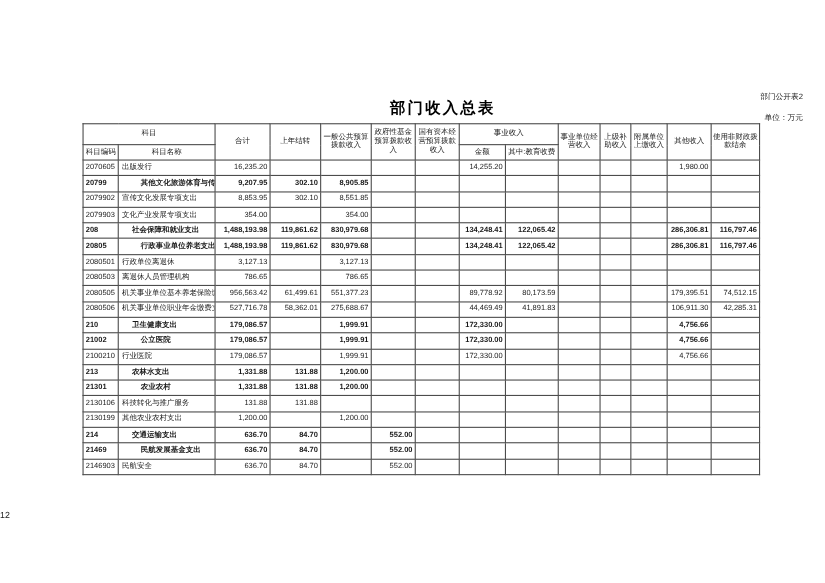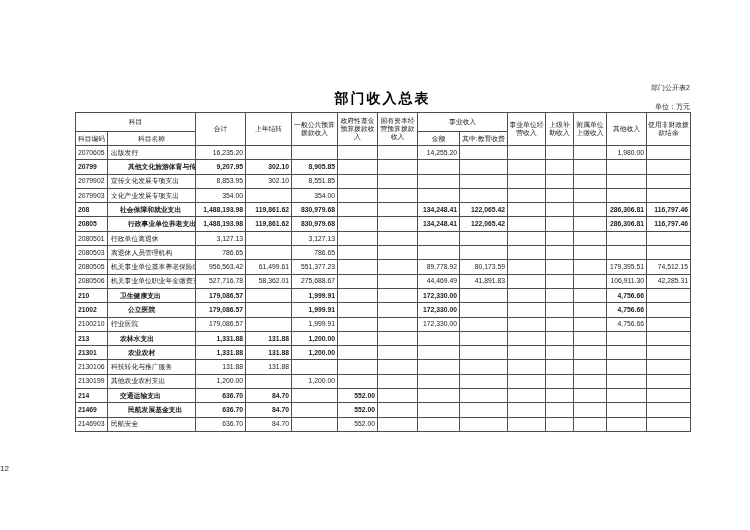--- a/index.html
+++ b/index.html
@@ -1,21 +1,21 @@
 <!DOCTYPE html>
 <html><head>
 <meta charset="utf-8">
 <style>
   html,body { margin:0; padding:0; }
   body {
     width:750px; height:530px; background:#ffffff; position:relative;
     font-family:"Liberation Sans","DejaVu Sans",sans-serif; color:#1a1a1a;
     overflow:hidden;
   }
-  .sheet { position:absolute; left:75px; top:0; width:615px; height:530px; }
+  .sheet { position:absolute; left:75px; top:0; width:615px; height:530px;padding-left:40px; }
   .corner-label {
     position:absolute; top:83px; right:0; font-size:7px; color:#222;
   }
   .doc-title {
     position:absolute; top:90px; left:0; width:100%; text-align:center;
     font-size:14px; font-weight:bold; letter-spacing:2px; color:#000;
   }
   .unit-label {
     position:absolute; top:102px; right:0; font-size:7px; color:#222;
   }

